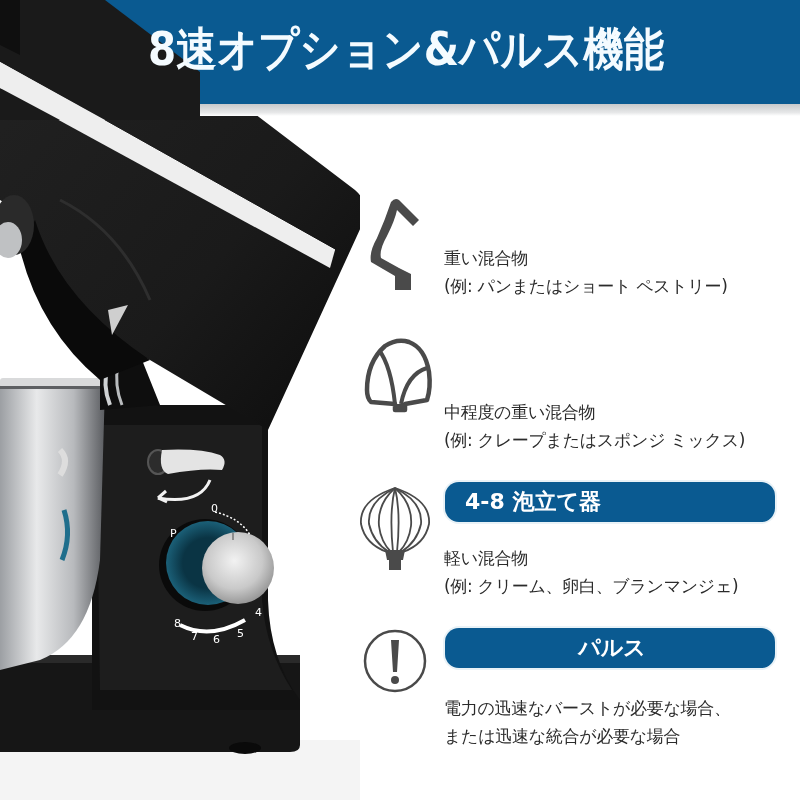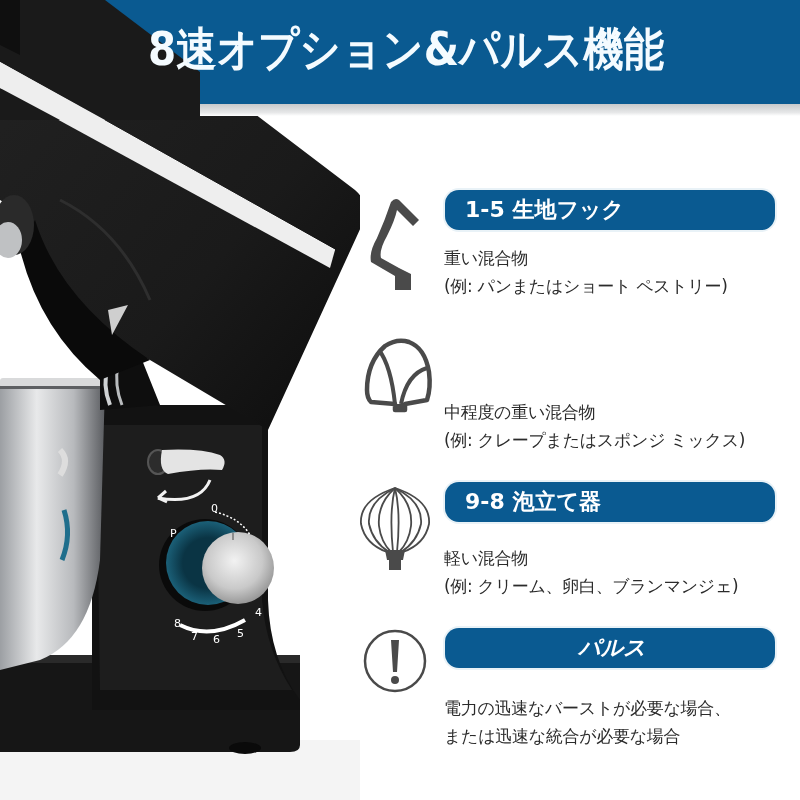--- a/index.html
+++ b/index.html
@@ -32,21 +32,21 @@
   
   .feature { position: absolute; left: 355px; width: 445px; }
   .feature .icon { position: absolute; left: 0; top: 0; width: 85px; height: 110px; }
   .pill {
     position: absolute; left: 90px; top: 0; width: 330px; height: 40px;
     background: #0a5a91; border-radius: 14px;
     box-shadow: 0 0 0 2px #e9f2f7;
     color: #ffffff; font-weight: bold; font-size: 22px;
     line-height: 40px; padding-left: 20px; white-space: nowrap;
   }
-  .pill.center { padding-left: 4px; text-align: center; font-style: italic; }
+  .pill.center { padding-left: 4px; text-align: center; }
   .desc {
     position: absolute; left: 89px; top: 54px; width: 360px;
     color: #2b2b2b; font-size: 17px; line-height: 28px; white-space: nowrap;
     letter-spacing: -0.3px;
   }
   .desc span { display: block; }
 </style>
 </head>
 <body>
 
@@ -140,21 +140,20 @@
   <path d="M0 0 L20 0 L20 55 L0 45 Z" fill="#0f0f0f"></path>
   <path d="M0 62 L200 174 L200 150 L0 88 Z" fill="#eeeeee"></path>
   <path d="M0 62 L105 120 L60 120 L0 88 Z" fill="#eeeeee"></path>
 </svg>
 <div class="header-title">8速オプション&amp;パルス機能</div>
 
 <div class="feature" style="top:190px;height:120px;">
   <svg class="icon" viewBox="0 0 85 110">
     <path d="M64 30 L44 10 Q40 7 36 12 Q30 30 22 48 Q14 62 16 72 L40 86 L40 100 L56 100 L56 84 L44 78 L26 68 Q24 60 32 46 Q40 30 42 20 L58 36 Z" fill="#4a4a4a"></path>
   </svg>
-  <div class="pill">1-5 生地フック</div>
   <div class="desc">
     <span>重い混合物</span>
     <span>(例: パンまたはショート ペストリー)</span>
   </div>
 </div>
 
 <div class="feature" style="top:332px;height:120px;">
   <svg class="icon" viewBox="0 0 85 110">
     <path d="M12 58 Q12 30 30 14 Q42 6 54 10 Q70 16 74 40 Q76 56 72 68 L50 72 L50 78 L40 78 L40 72 L16 70 Q12 66 12 58 Z" fill="none" stroke="#4a4a4a" stroke-width="4.5" stroke-linejoin="round"></path>
     <path d="M24 18 Q36 34 40 72" fill="none" stroke="#4a4a4a" stroke-width="4"></path>
@@ -174,21 +173,21 @@
       <path d="M40 6 Q12 20 14 42 Q18 60 34 70"></path>
       <path d="M40 6 Q22 22 24 44 Q26 60 36 70"></path>
       <path d="M40 6 Q34 30 38 70"></path>
       <path d="M40 6 Q46 30 42 70"></path>
       <path d="M40 6 Q58 22 56 44 Q54 60 44 70"></path>
       <path d="M40 6 Q68 20 66 42 Q62 60 46 70"></path>
       <path d="M40 6 Q76 18 74 42 Q70 62 48 70"></path>
     </g>
     <path d="M30 68 L50 68 L48 78 L46 78 L46 88 L34 88 L34 78 L32 78 Z" fill="#4a4a4a"></path>
   </svg>
-  <div class="pill">9-8 泡立て器</div>
+  <div class="pill">4-8 泡立て器</div>
   <div class="desc" style="top:62px;">
     <span>軽い混合物</span>
     <span>(例: クリーム、卵白、ブランマンジェ)</span>
   </div>
 </div>
 
 <div class="feature" style="top:628px;height:130px;">
   <svg class="icon" viewBox="0 0 85 110">
     <circle cx="40" cy="33" r="30" fill="none" stroke="#4a4a4a" stroke-width="2.5"></circle>
     <path d="M36 12 L44 12 L42 44 L38 44 Z" fill="#4a4a4a"></path>

